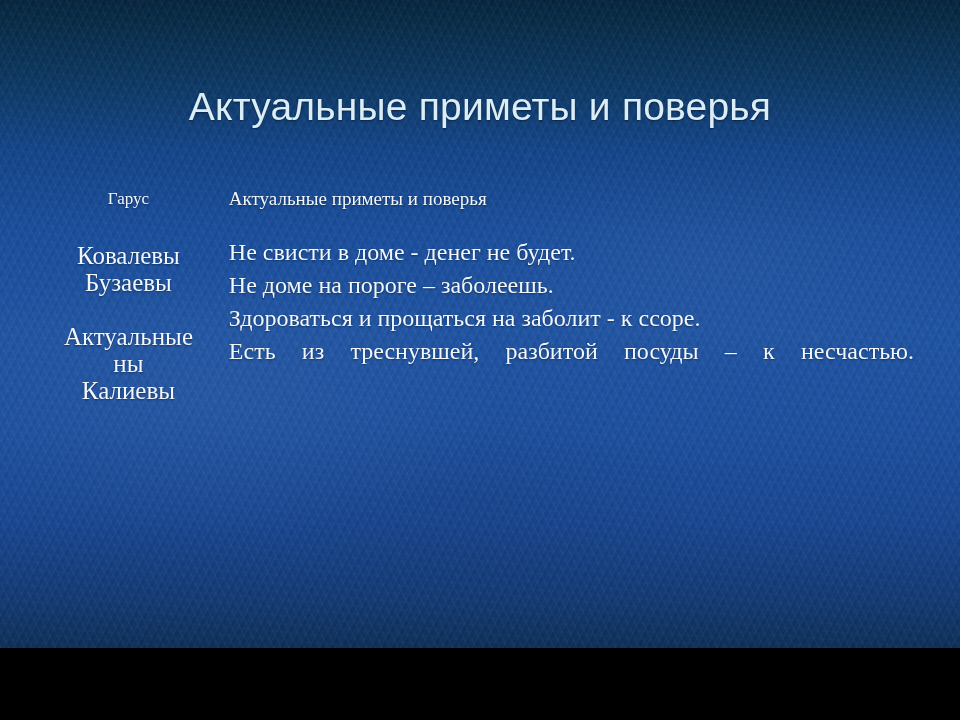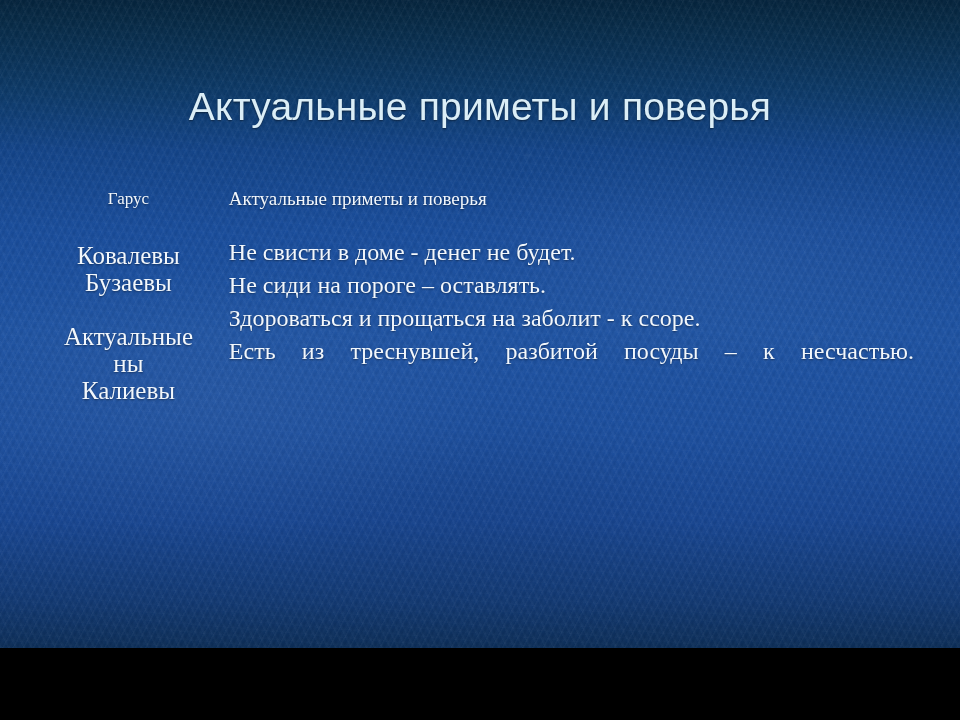--- a/index.html
+++ b/index.html
@@ -195,21 +195,21 @@
         <td class="col-family">
           <span class="fam-line">Ковалевы</span>
           <span class="fam-line">Бузаевы</span>
           <span class="fam-gap"></span>
           <span class="fam-line">Актуальные</span>
           <span class="fam-line">ны</span>
           <span class="fam-line">Калиевы</span>
         </td>
         <td class="col-body">
           <p class="belief left">Не свисти в доме -  денег не будет.</p>
-          <p class="belief left">Не сиди на пороге – оставлять.</p>
+          <p class="belief left">Не доме на пороге – заболеешь.</p>
           <p class="belief left">Здороваться и прощаться на заболит - к ссоре.</p>
           <p class="belief just">Есть из треснувшей, разбитой посуды – к несчастью.</p>
         </td>
       </tr>
 
       <tr class="spacer-row">
         <td class="block-gap"></td>
         <td class="block-gap"></td>
       </tr>
 

